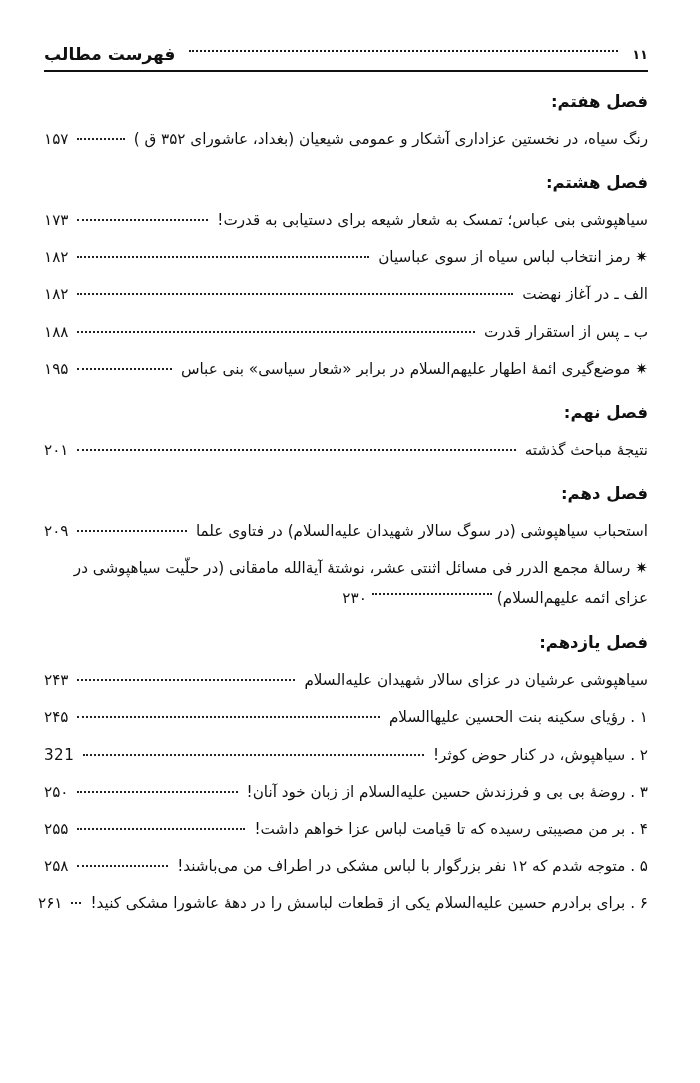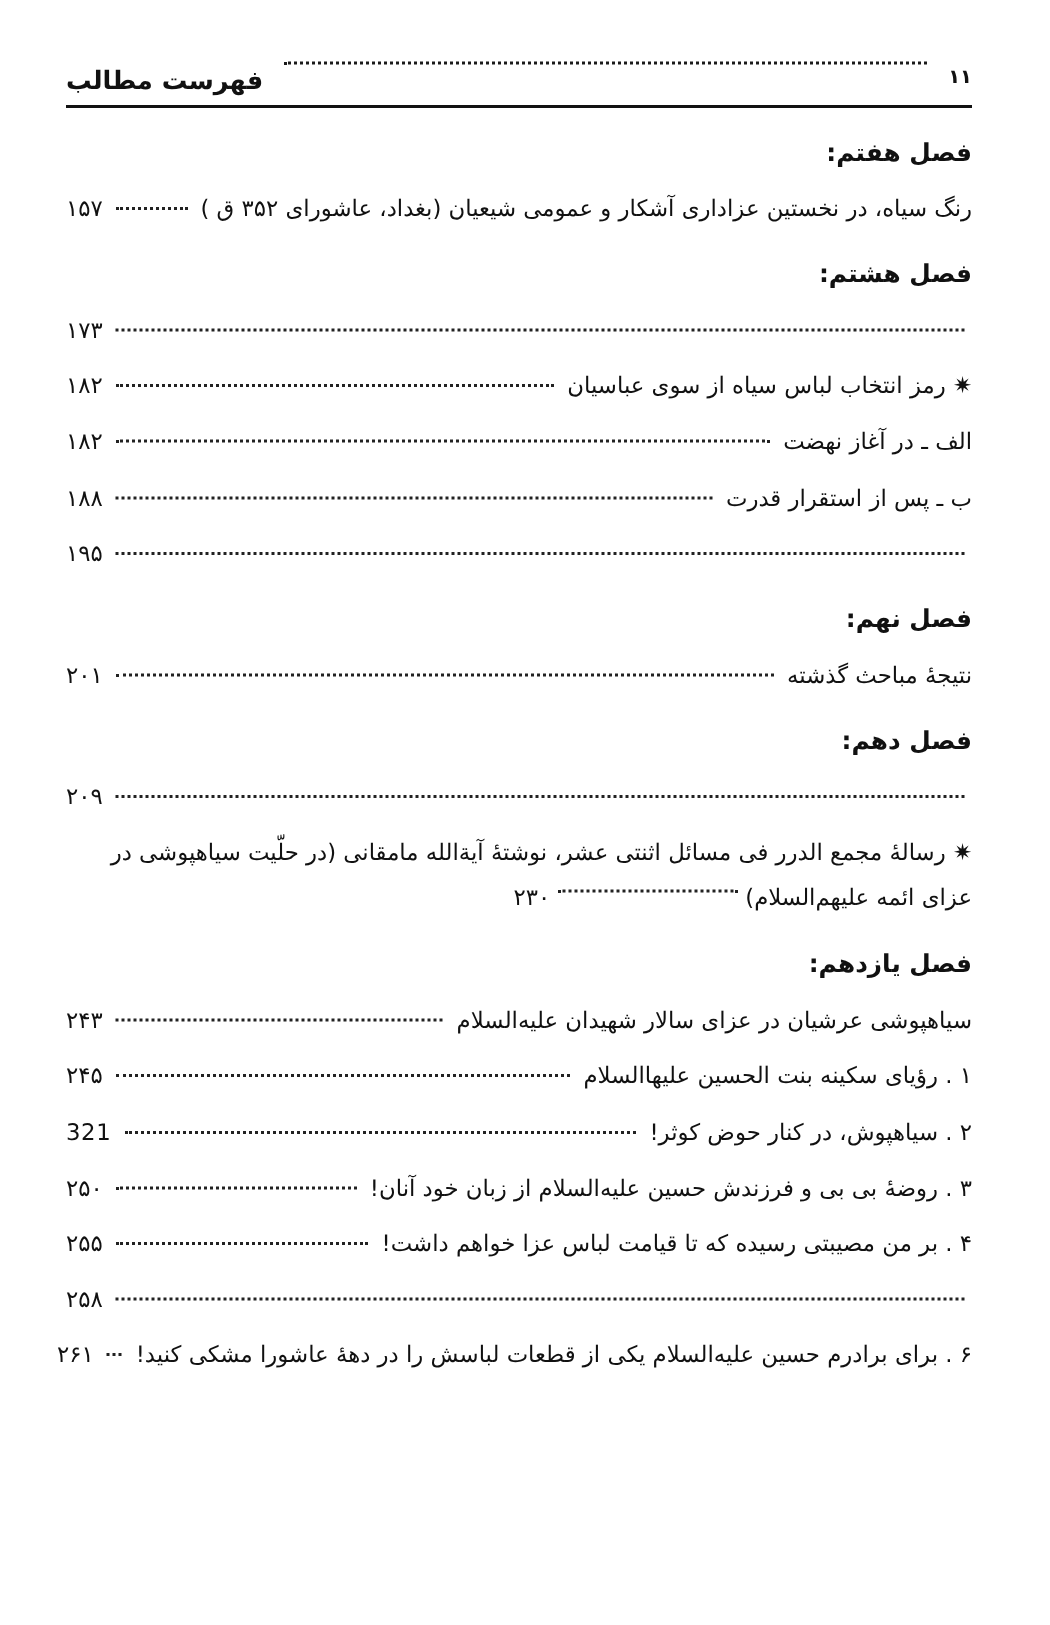--- a/index.html
+++ b/index.html
@@ -20,21 +20,21 @@
     width: 700px;
     height: 1083px;
     box-sizing: border-box;
     padding: 44px 52px 40px 44px;
   }
 
   
   .header {
     display: flex;
     flex-direction: row-reverse;
-    align-items: flex-start;
+    align-items: center;
     direction: rtl;
     gap: 8px;
     font-size: 17px;
     font-weight: bold;
   }
   .header-title {
     white-space: nowrap;
     letter-spacing: 0.5px;
   }
   .header-dots {
@@ -136,50 +136,53 @@
 
   <div class="toc" id="toc-list">
       <div class="chapter right-aligned">فصل هفتم:</div>
       <div class="entry">
         <span class="entry-text">رنگ سیاه، در نخستین عزاداری آشکار و عمومی شیعیان (بغداد، عاشورای ۳۵۲ ق )</span>
         <span class="leader"></span>
         <span class="entry-page">۱۵۷</span>
       </div>
       <div class="chapter right-aligned">فصل هشتم:</div>
       <div class="entry">
+        <span class="entry-text">سیاهپوشی بنی عباس؛ تمسک به شعار شیعه برای دستیابی به قدرت!</span>
         <span class="leader"></span>
         <span class="entry-page">۱۷۳</span>
       </div>
       <div class="entry">
         <span class="entry-text">✷ رمز انتخاب لباس سیاه از سوی عباسیان</span>
         <span class="leader"></span>
         <span class="entry-page">۱۸۲</span>
       </div>
       <div class="entry">
         <span class="entry-text">الف ـ در آغاز نهضت</span>
         <span class="leader"></span>
         <span class="entry-page">۱۸۲</span>
       </div>
       <div class="entry">
         <span class="entry-text">ب ـ پس از استقرار قدرت</span>
         <span class="leader"></span>
         <span class="entry-page">۱۸۸</span>
       </div>
       <div class="entry">
+        <span class="entry-text">✷ موضع‌گیری ائمهٔ اطهار علیهم‌السلام در برابر «شعار سیاسی» بنی عباس</span>
         <span class="leader"></span>
         <span class="entry-page">۱۹۵</span>
       </div>
       <div class="chapter right-aligned">فصل نهم:</div>
       <div class="entry">
         <span class="entry-text">نتیجهٔ مباحث گذشته</span>
         <span class="leader"></span>
         <span class="entry-page">۲۰۱</span>
       </div>
       <div class="chapter right-aligned">فصل دهم:</div>
       <div class="entry">
+        <span class="entry-text">استحباب سیاهپوشی (در سوگ سالار شهیدان علیه‌السلام) در فتاوی علما</span>
         <span class="leader"></span>
         <span class="entry-page">۲۰۹</span>
       </div>
       <div class="entry multiline"><span>✷ رسالهٔ مجمع الدرر فی مسائل اثنتی عشر، نوشتهٔ آیةالله مامقانی (در حلّیت سیاهپوشی در عزای ائمه علیهم‌السلام)</span><span class="leader"></span><span class="entry-page">۲۳۰</span></div>
       <div class="chapter right-aligned">فصل یازدهم:</div>
       <div class="entry">
         <span class="entry-text">سیاهپوشی عرشیان در عزای سالار شهیدان علیه‌السلام</span>
         <span class="leader"></span>
         <span class="entry-page">۲۴۳</span>
       </div>
@@ -197,20 +200,21 @@
         <span class="entry-text">۳ . روضهٔ بی بی و فرزندش حسین علیه‌السلام از زبان خود آنان!</span>
         <span class="leader"></span>
         <span class="entry-page">۲۵۰</span>
       </div>
       <div class="entry">
         <span class="entry-text">۴ . بر من مصیبتی رسیده که تا قیامت لباس عزا خواهم داشت!</span>
         <span class="leader"></span>
         <span class="entry-page">۲۵۵</span>
       </div>
       <div class="entry">
+        <span class="entry-text">۵ . متوجه شدم که ۱۲ نفر بزرگوار با لباس مشکی در اطراف من می‌باشند!</span>
         <span class="leader"></span>
         <span class="entry-page">۲۵۸</span>
       </div>
       <div class="entry">
         <span class="entry-text">۶ . برای برادرم حسین علیه‌السلام یکی از قطعات لباسش را در دههٔ عاشورا مشکی کنید!</span>
         <span class="leader"></span>
         <span class="entry-page">۲۶۱</span>
       </div>
     </div>
 

